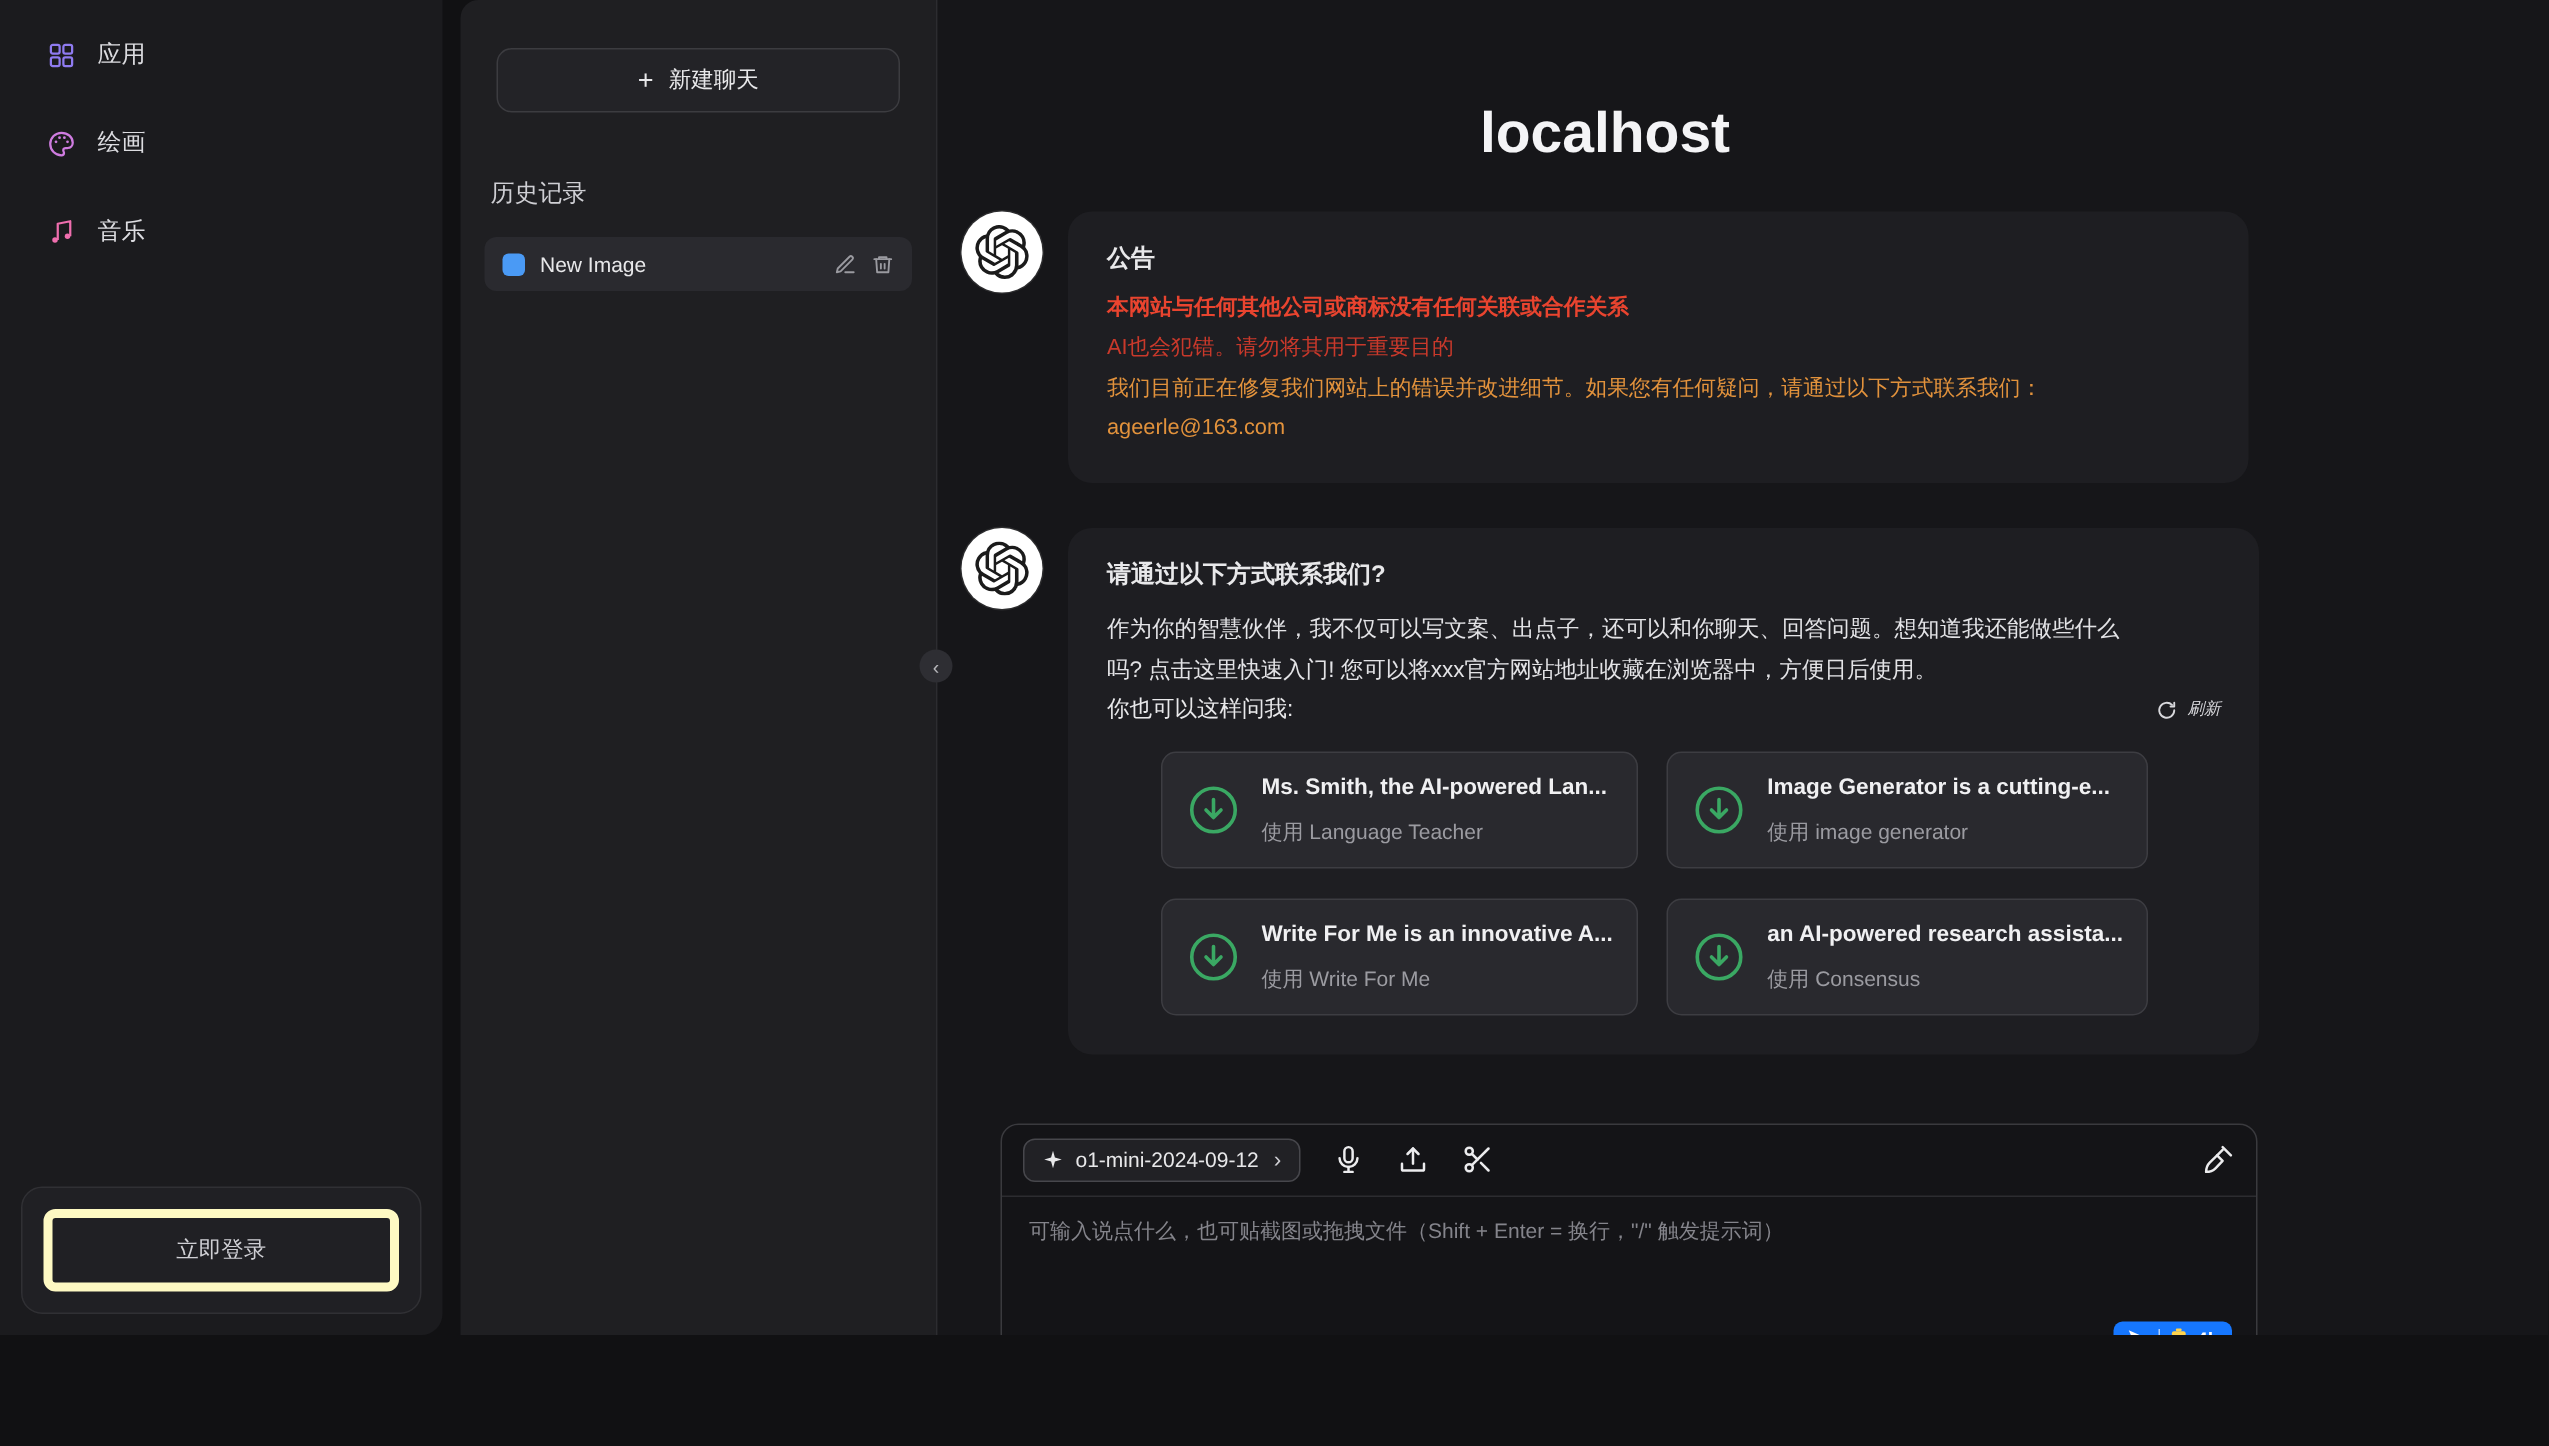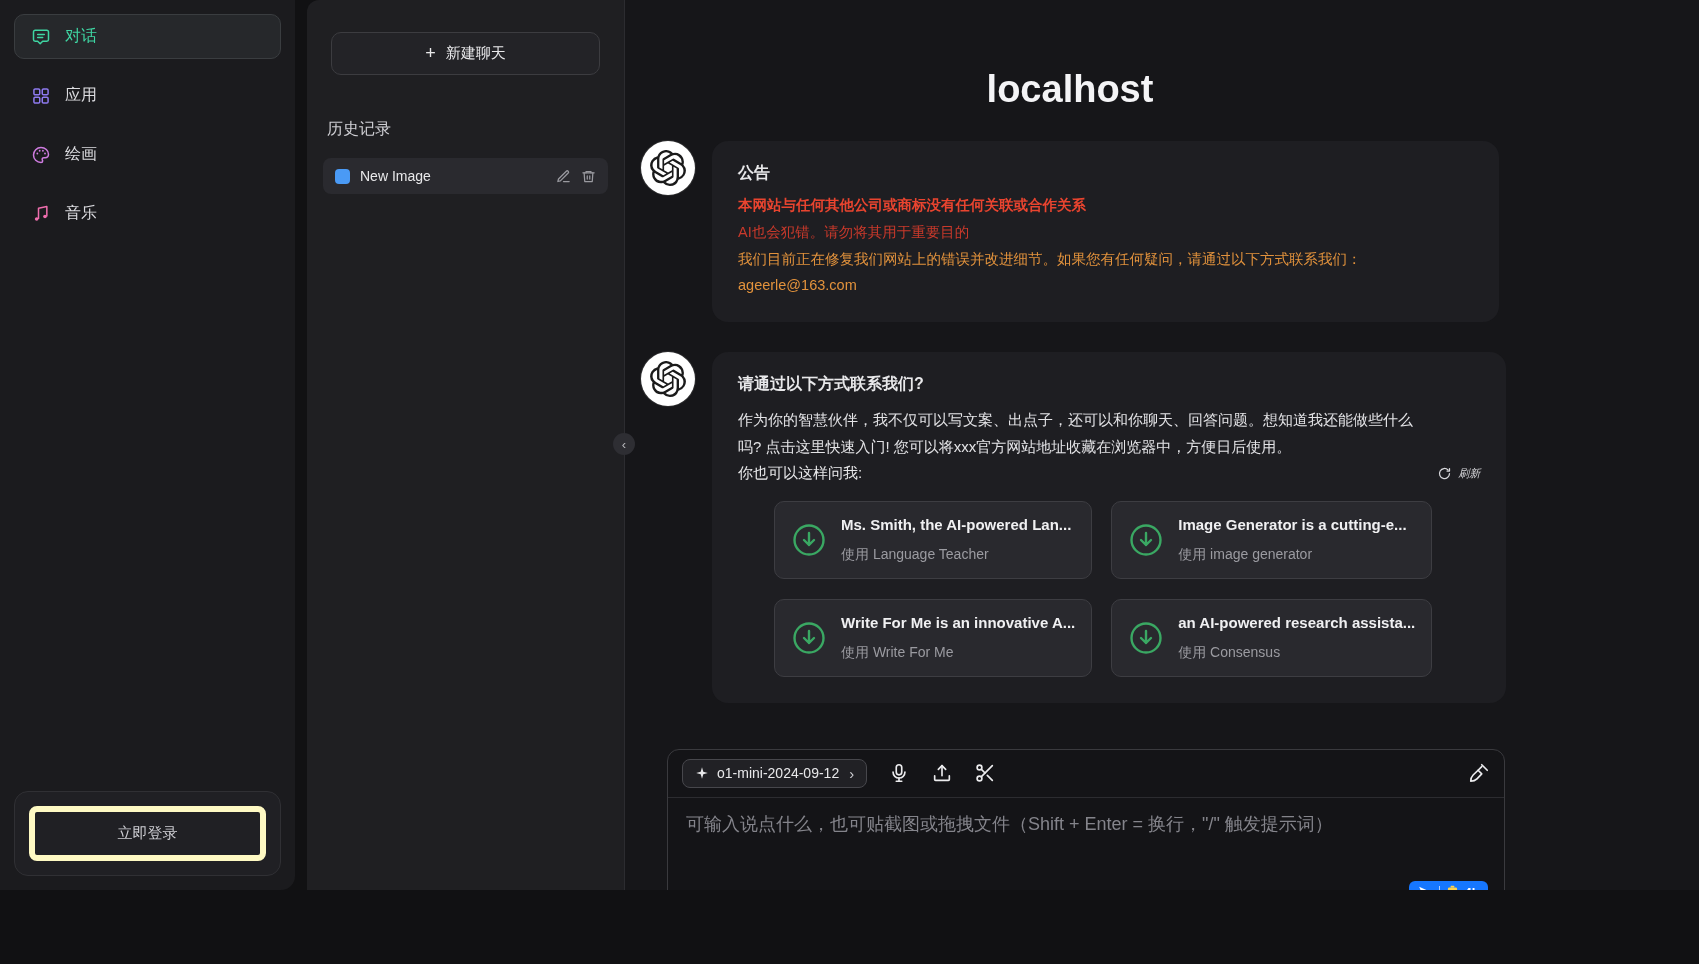--- a/index.html
+++ b/index.html
@@ -129,47 +129,39 @@
     border:1px solid #47474c; background:#212125; border-radius:8px;
     padding:5px 12px; font-size:14px; color:#e8e8ea; cursor:pointer;justify-content:space-between;
   }
   .model-chip svg { width:14px; height:14px; }
   .chip-caret { font-size:15px; color:#cfcfd4; margin-left:2px; }
   .tool-icon { width:22px; height:22px; color:#ececee; cursor:pointer; }
   .spacer { flex:1; }
   .composer-body { position:relative; height:118px; padding:12px 16px; }
   .chat-input {
     width:100%; height:62px; background:transparent; border:none; outline:none;
-    resize:none; color:#e8e8ea; font-size:18px; font-family:inherit;
+    resize:none; color:#e8e8ea; font-size:14px; font-family:inherit;
   }
   .chat-input::placeholder { color:#84848b; }
   .token-badge {
     position:absolute; right:16px; bottom:12px;
     background:#1677ff; border-radius:6px; padding:4px 9px;
     display:flex; align-items:center; gap:7px;
     color:#ffffff; font-size:13px; font-weight:bold; cursor:pointer;
   }
   .token-badge svg.send { width:14px; height:14px; }
   .vdiv { width:1px; height:12px; background:rgba(255,255,255,.65); }
   .battery { width:11px; height:15px; }
 </style>
 </head>
 <body>
 
 <div class="app">
 
   <div class="sidebar">
-    <div class="side-item active">
-      <svg class="icon-chat" viewBox="0 0 24 24" fill="none" stroke="currentColor" stroke-width="1.8" stroke-linecap="round" stroke-linejoin="round">
-          <path d="M21 6a2 2 0 0 0-2-2H5a2 2 0 0 0-2 2v9a2 2 0 0 0 2 2h3l3 3 3-3h5a2 2 0 0 0 2-2z"></path>
-          <line x1="8" y1="9" x2="16" y2="9"></line>
-          <line x1="8" y1="12.5" x2="14" y2="12.5"></line>
-        </svg>
-      <span>对话</span>
-    </div>
     <div class="side-item">
       <svg class="icon-apps" viewBox="0 0 24 24" fill="none" stroke="currentColor" stroke-width="1.8">
           <rect x="3.5" y="3.5" width="7" height="7" rx="1.5"></rect>
           <rect x="13.5" y="3.5" width="7" height="7" rx="1.5"></rect>
           <rect x="3.5" y="13.5" width="7" height="7" rx="1.5"></rect>
           <rect x="13.5" y="13.5" width="7" height="7" rx="1.5"></rect>
         </svg>
       <span>应用</span>
     </div>
     <div class="side-item">

